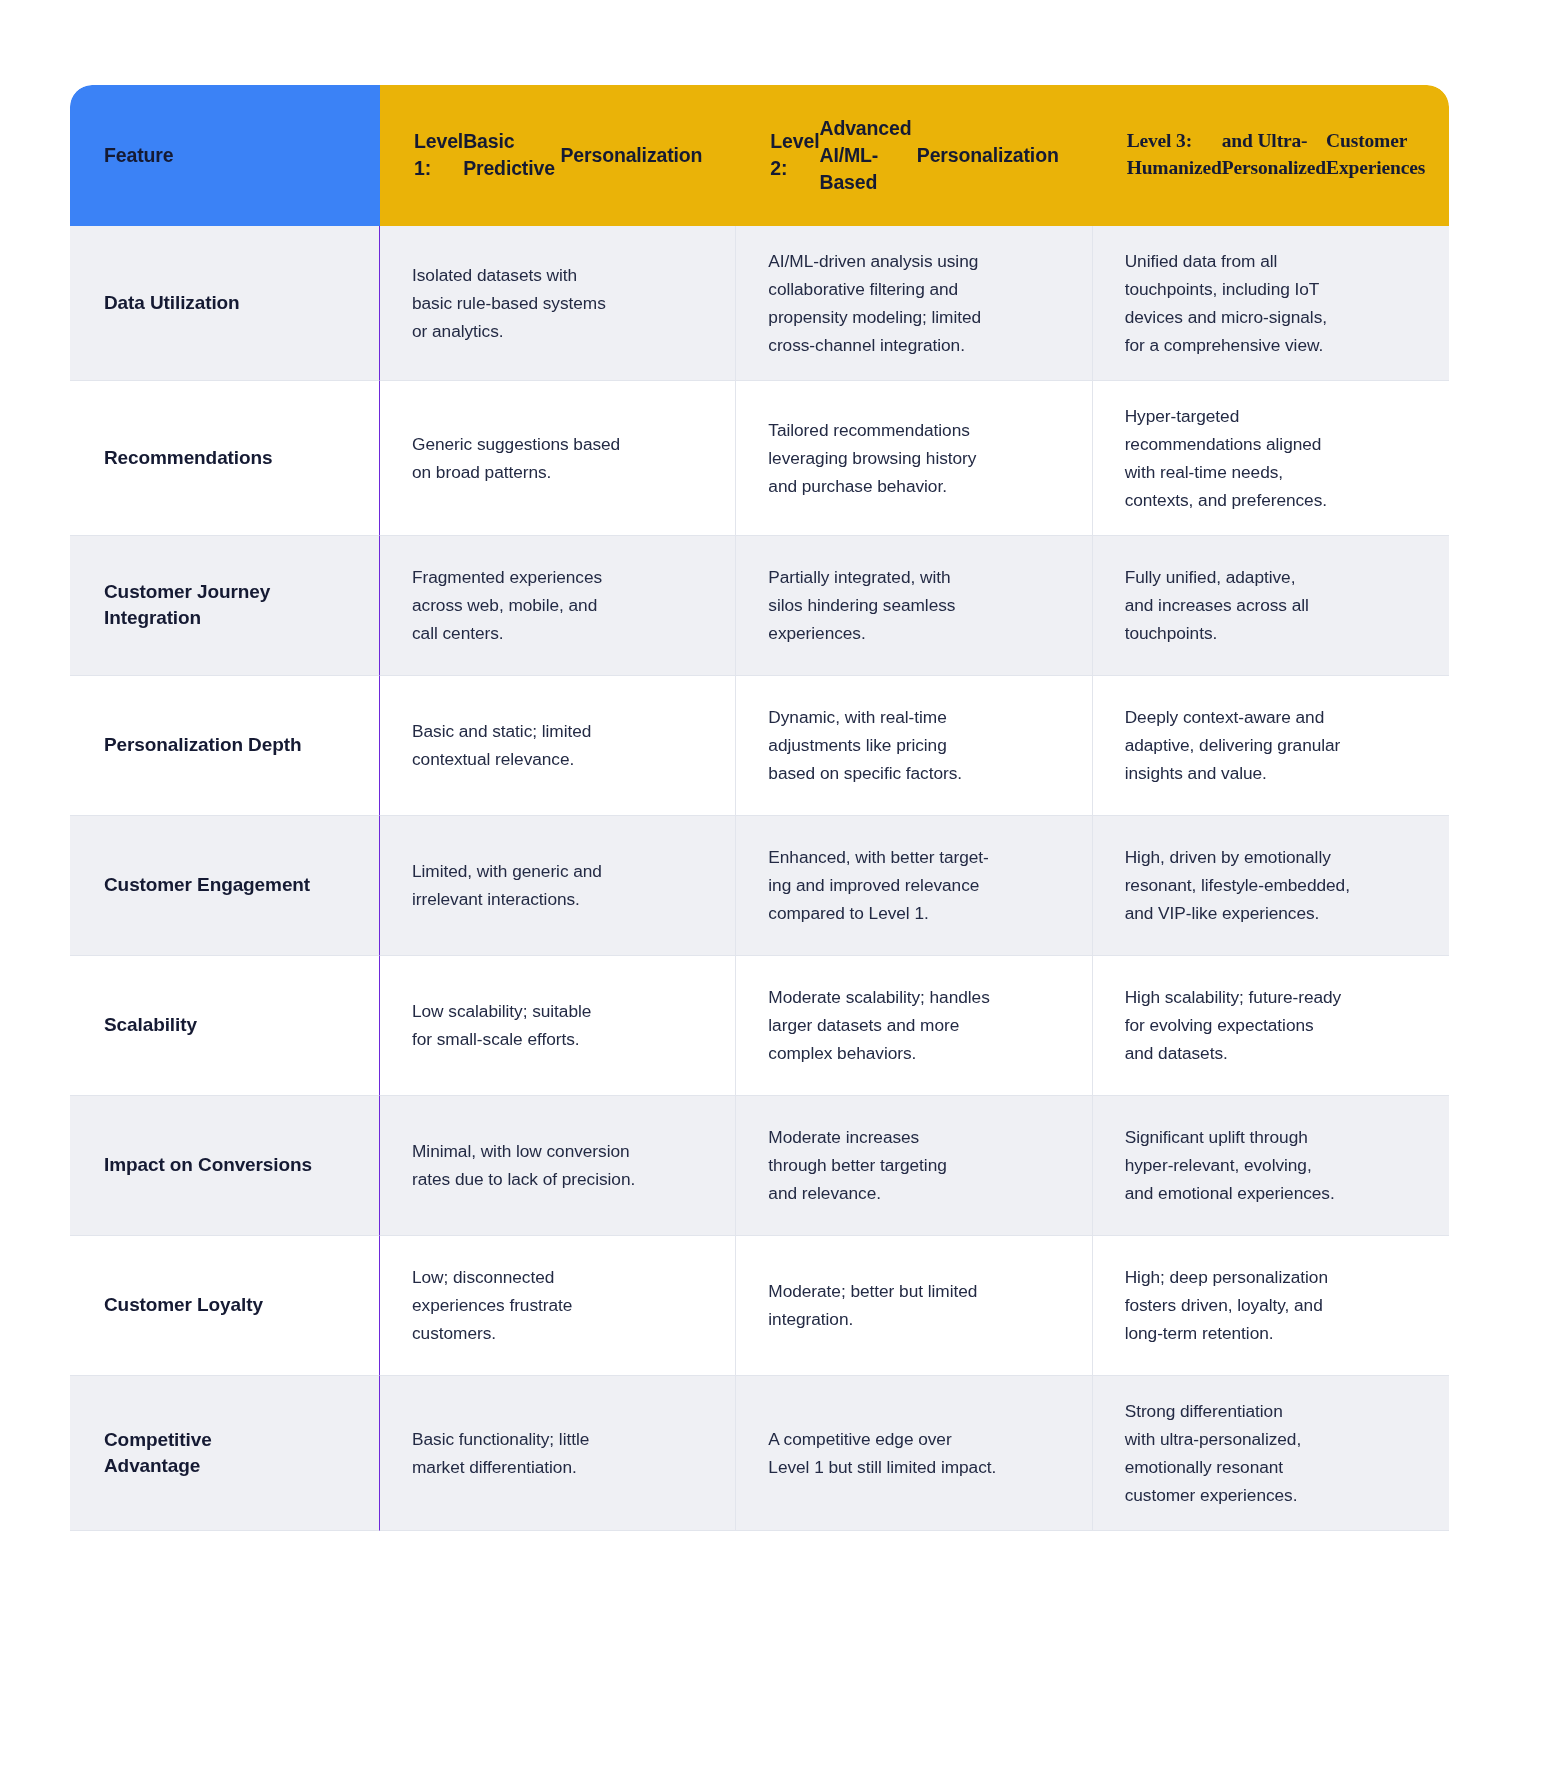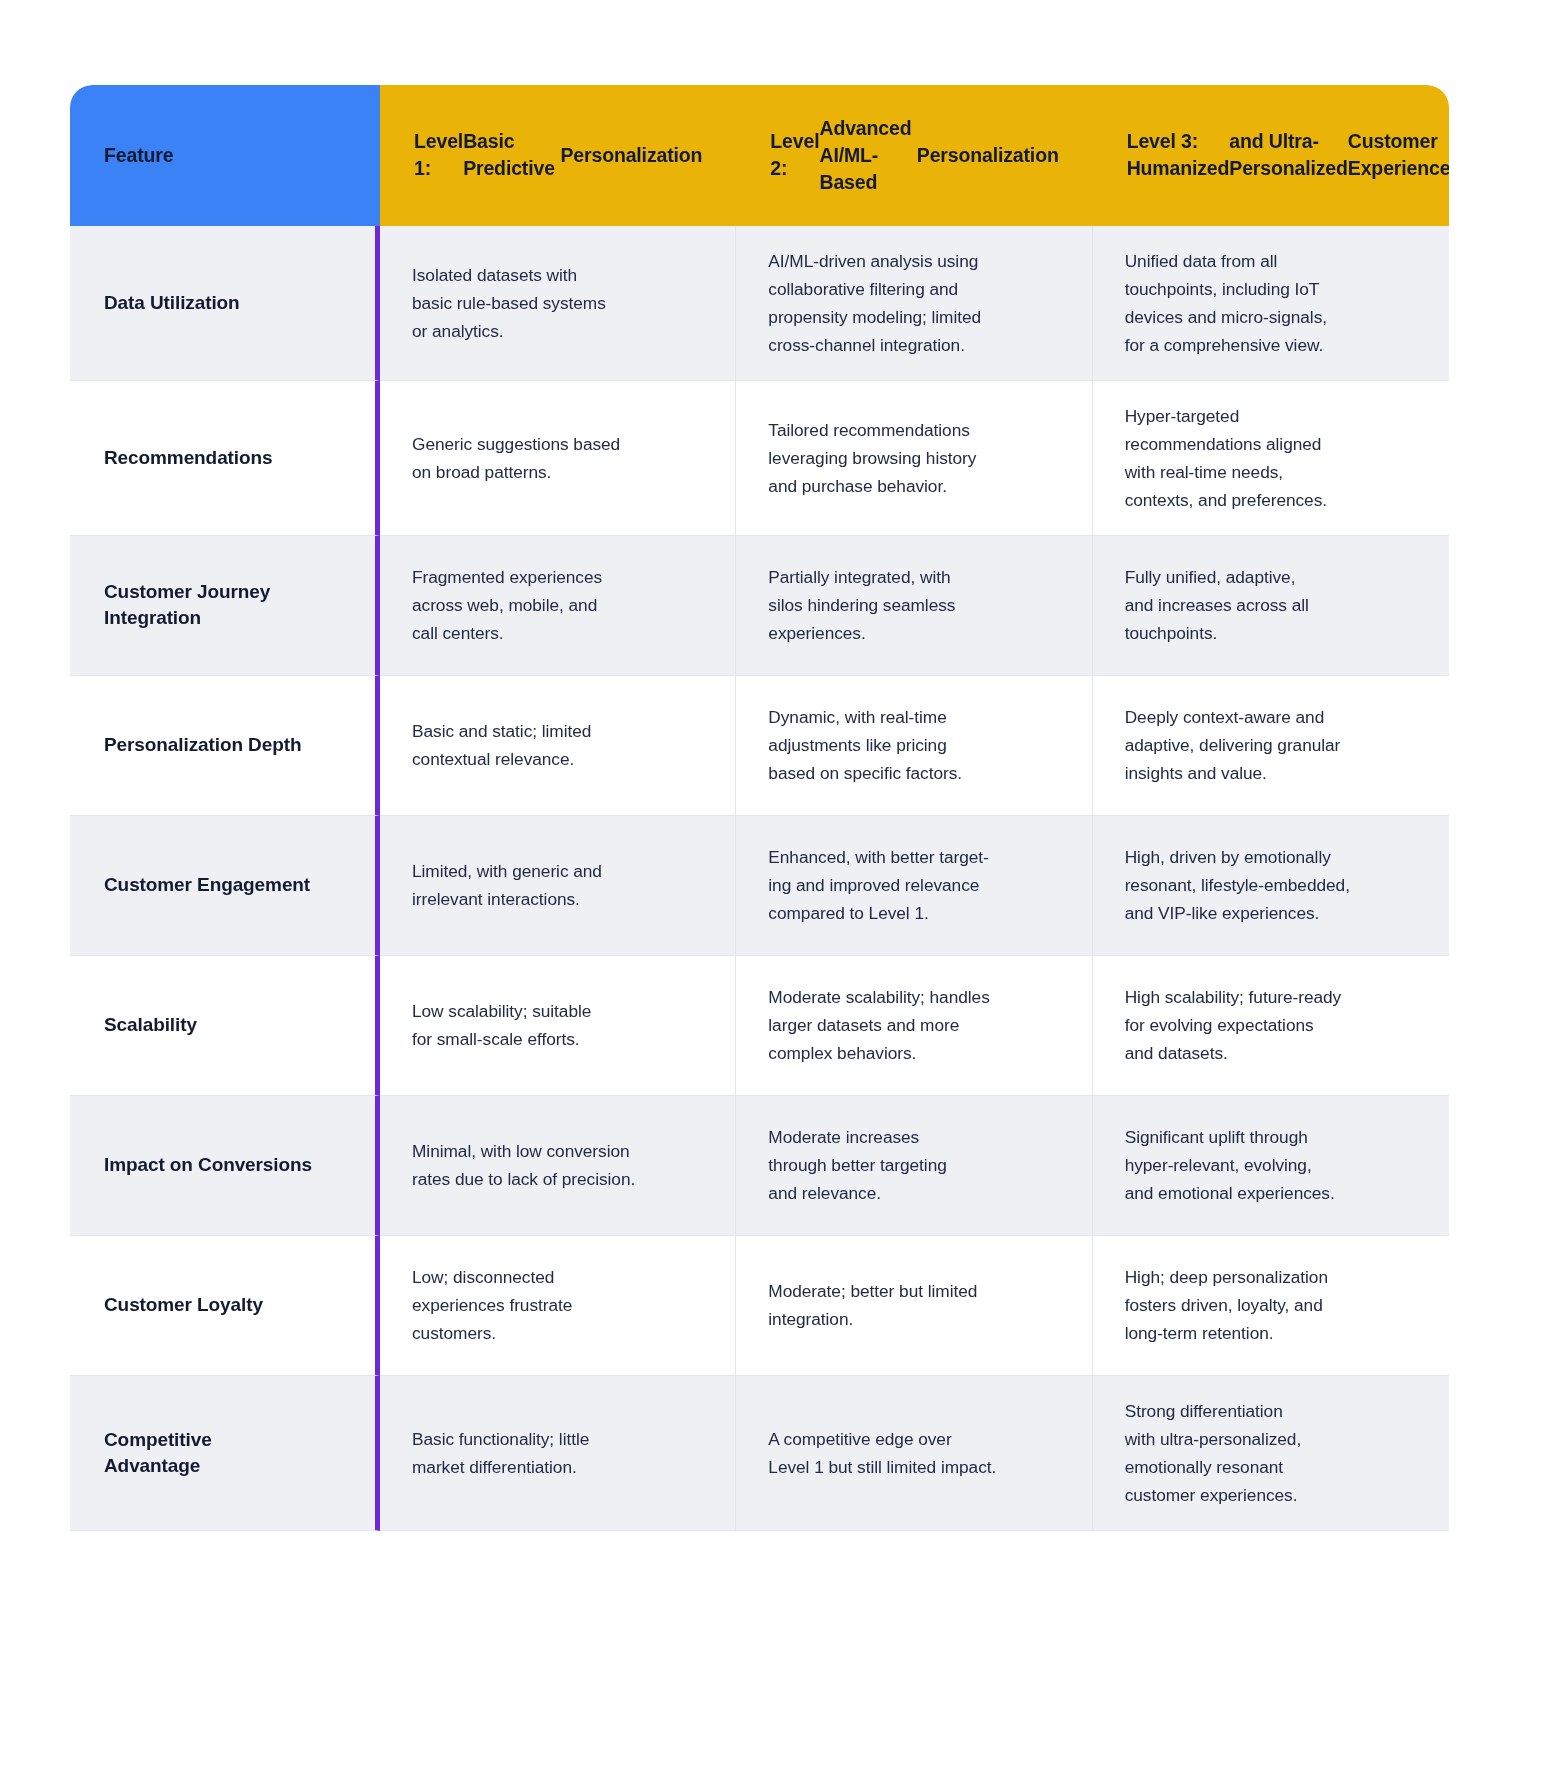--- a/index.html
+++ b/index.html
@@ -56,33 +56,33 @@
   th.col-feature {
     background: #3b82f6;
     border-top-left-radius: 22px;
     width: 310px;
   }
   th.col-feature .th-inner { height: 133px; }
   th.col-level {
     background: #eab308;
     width: 356.33px;
   }
-  th.col-level.last { border-top-right-radius: 22px; }
+  th.col-level.last { border-top-right-radius: 22px; font-family: Liberation Serif, serif; }
   .hdr-line { display: block; }
 
   
   tbody td {
     padding: 0;
     vertical-align: middle;
     border-bottom: 1px solid #e2e5ec;
   }
   tbody tr.shade td { background: #eff0f4; }
   tbody tr.plain td { background: #ffffff; }
   tbody td.c-feature {
-    border-right: 5px solid #6d28d9;
+    border-right: 1px solid #6d28d9;
   }
   tbody td.c-desc {
     border-right: 1px solid #e2e5ec;
   }
   tbody td.c-desc.last { border-right: none; }
 
   .cell-feature {
     padding: 20px 34px;
     font-size: 19px;
     font-weight: bold;

